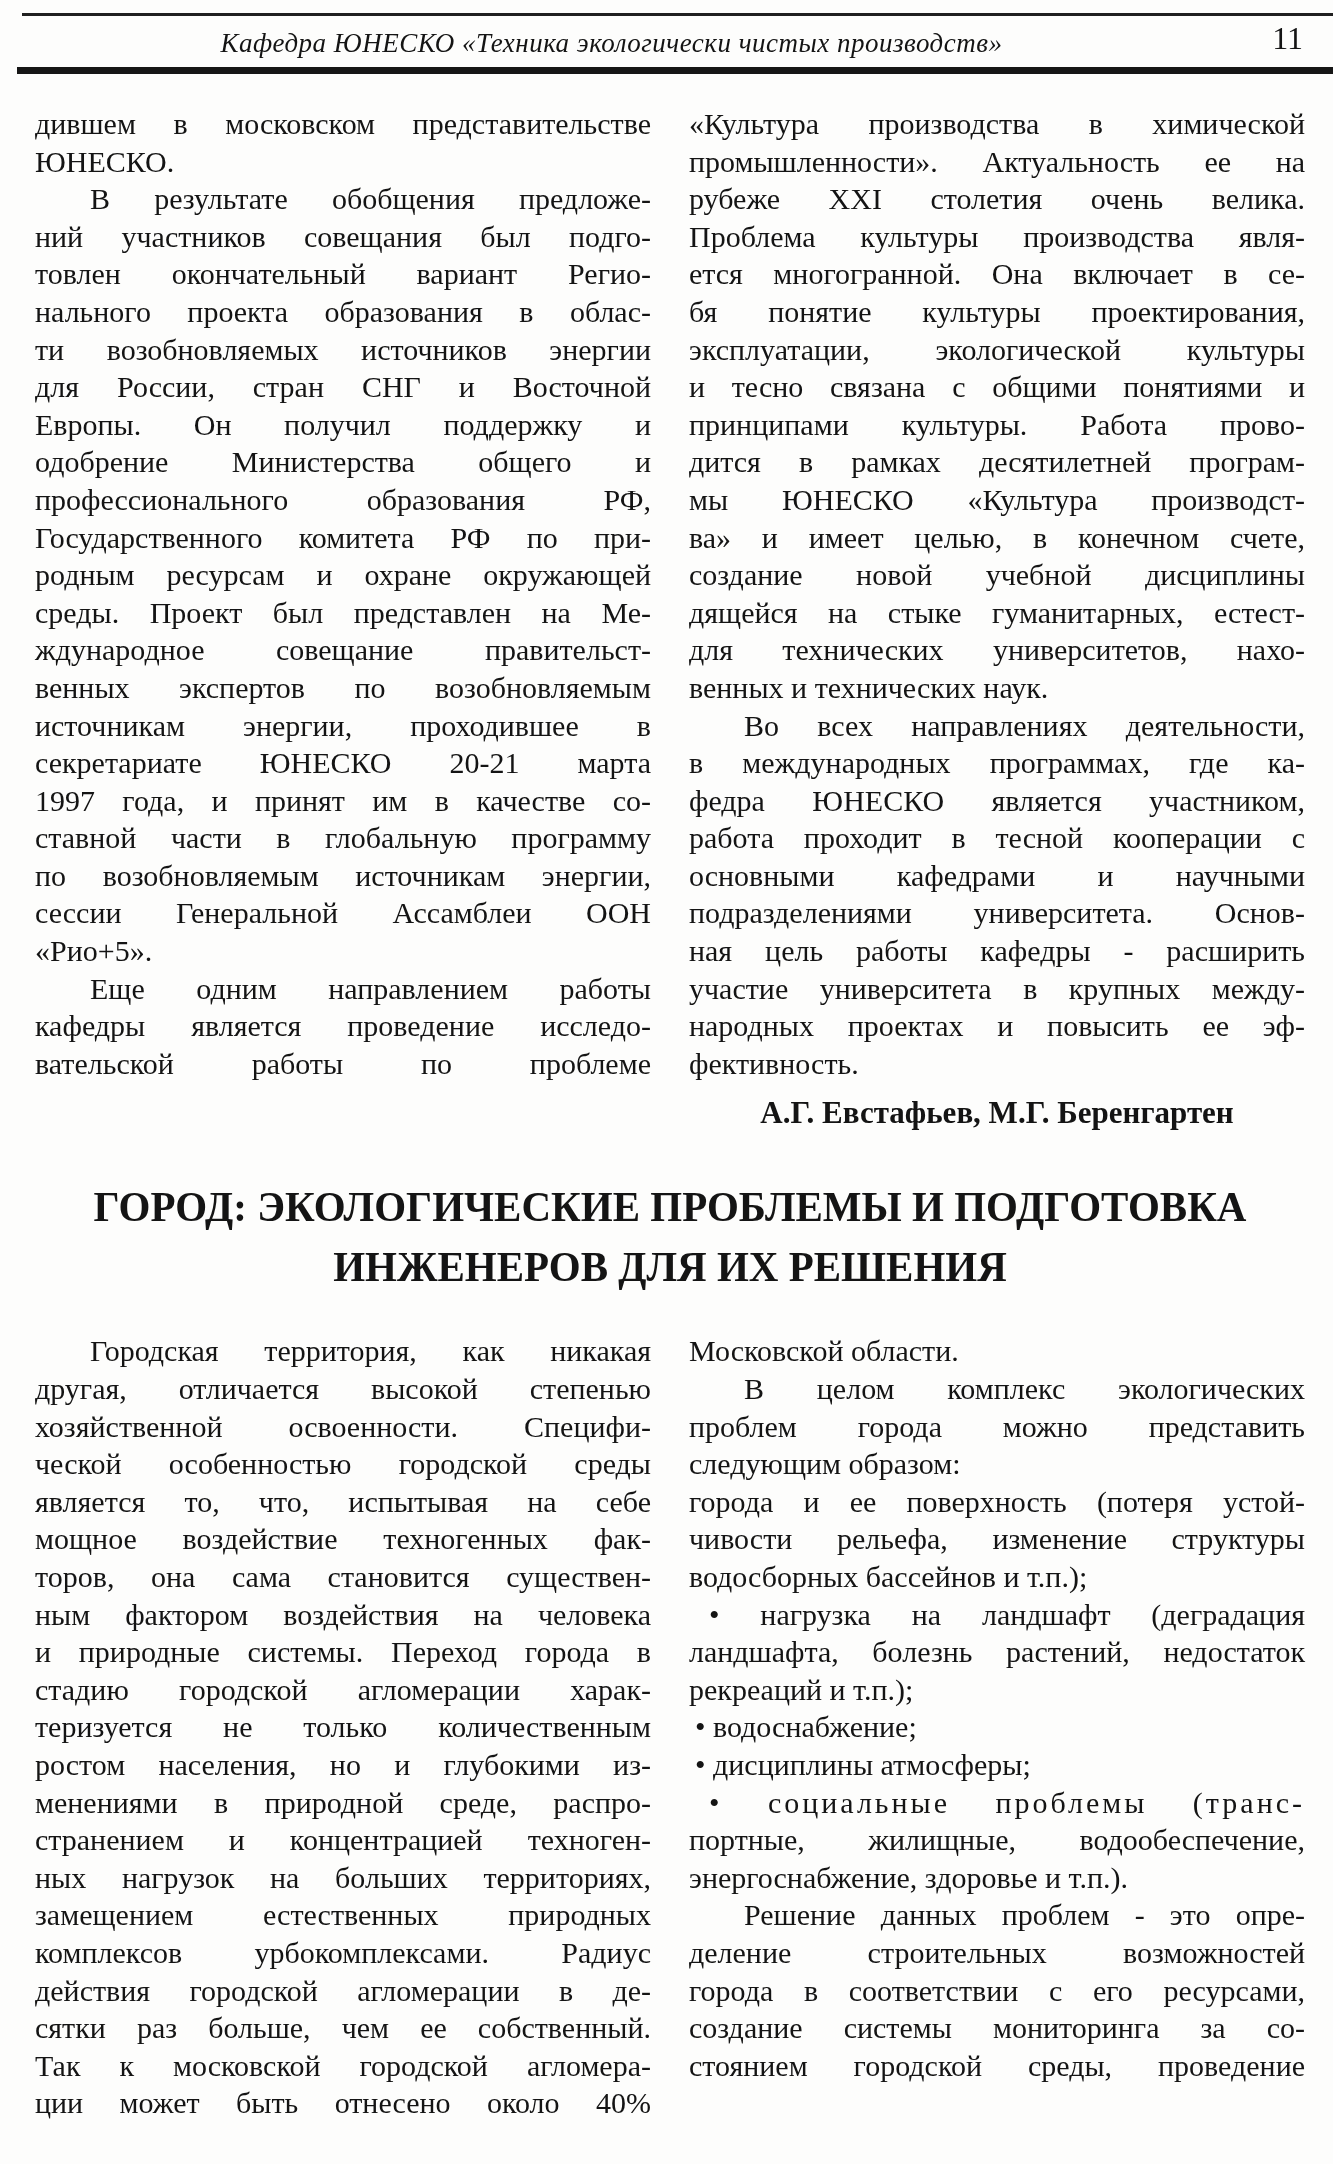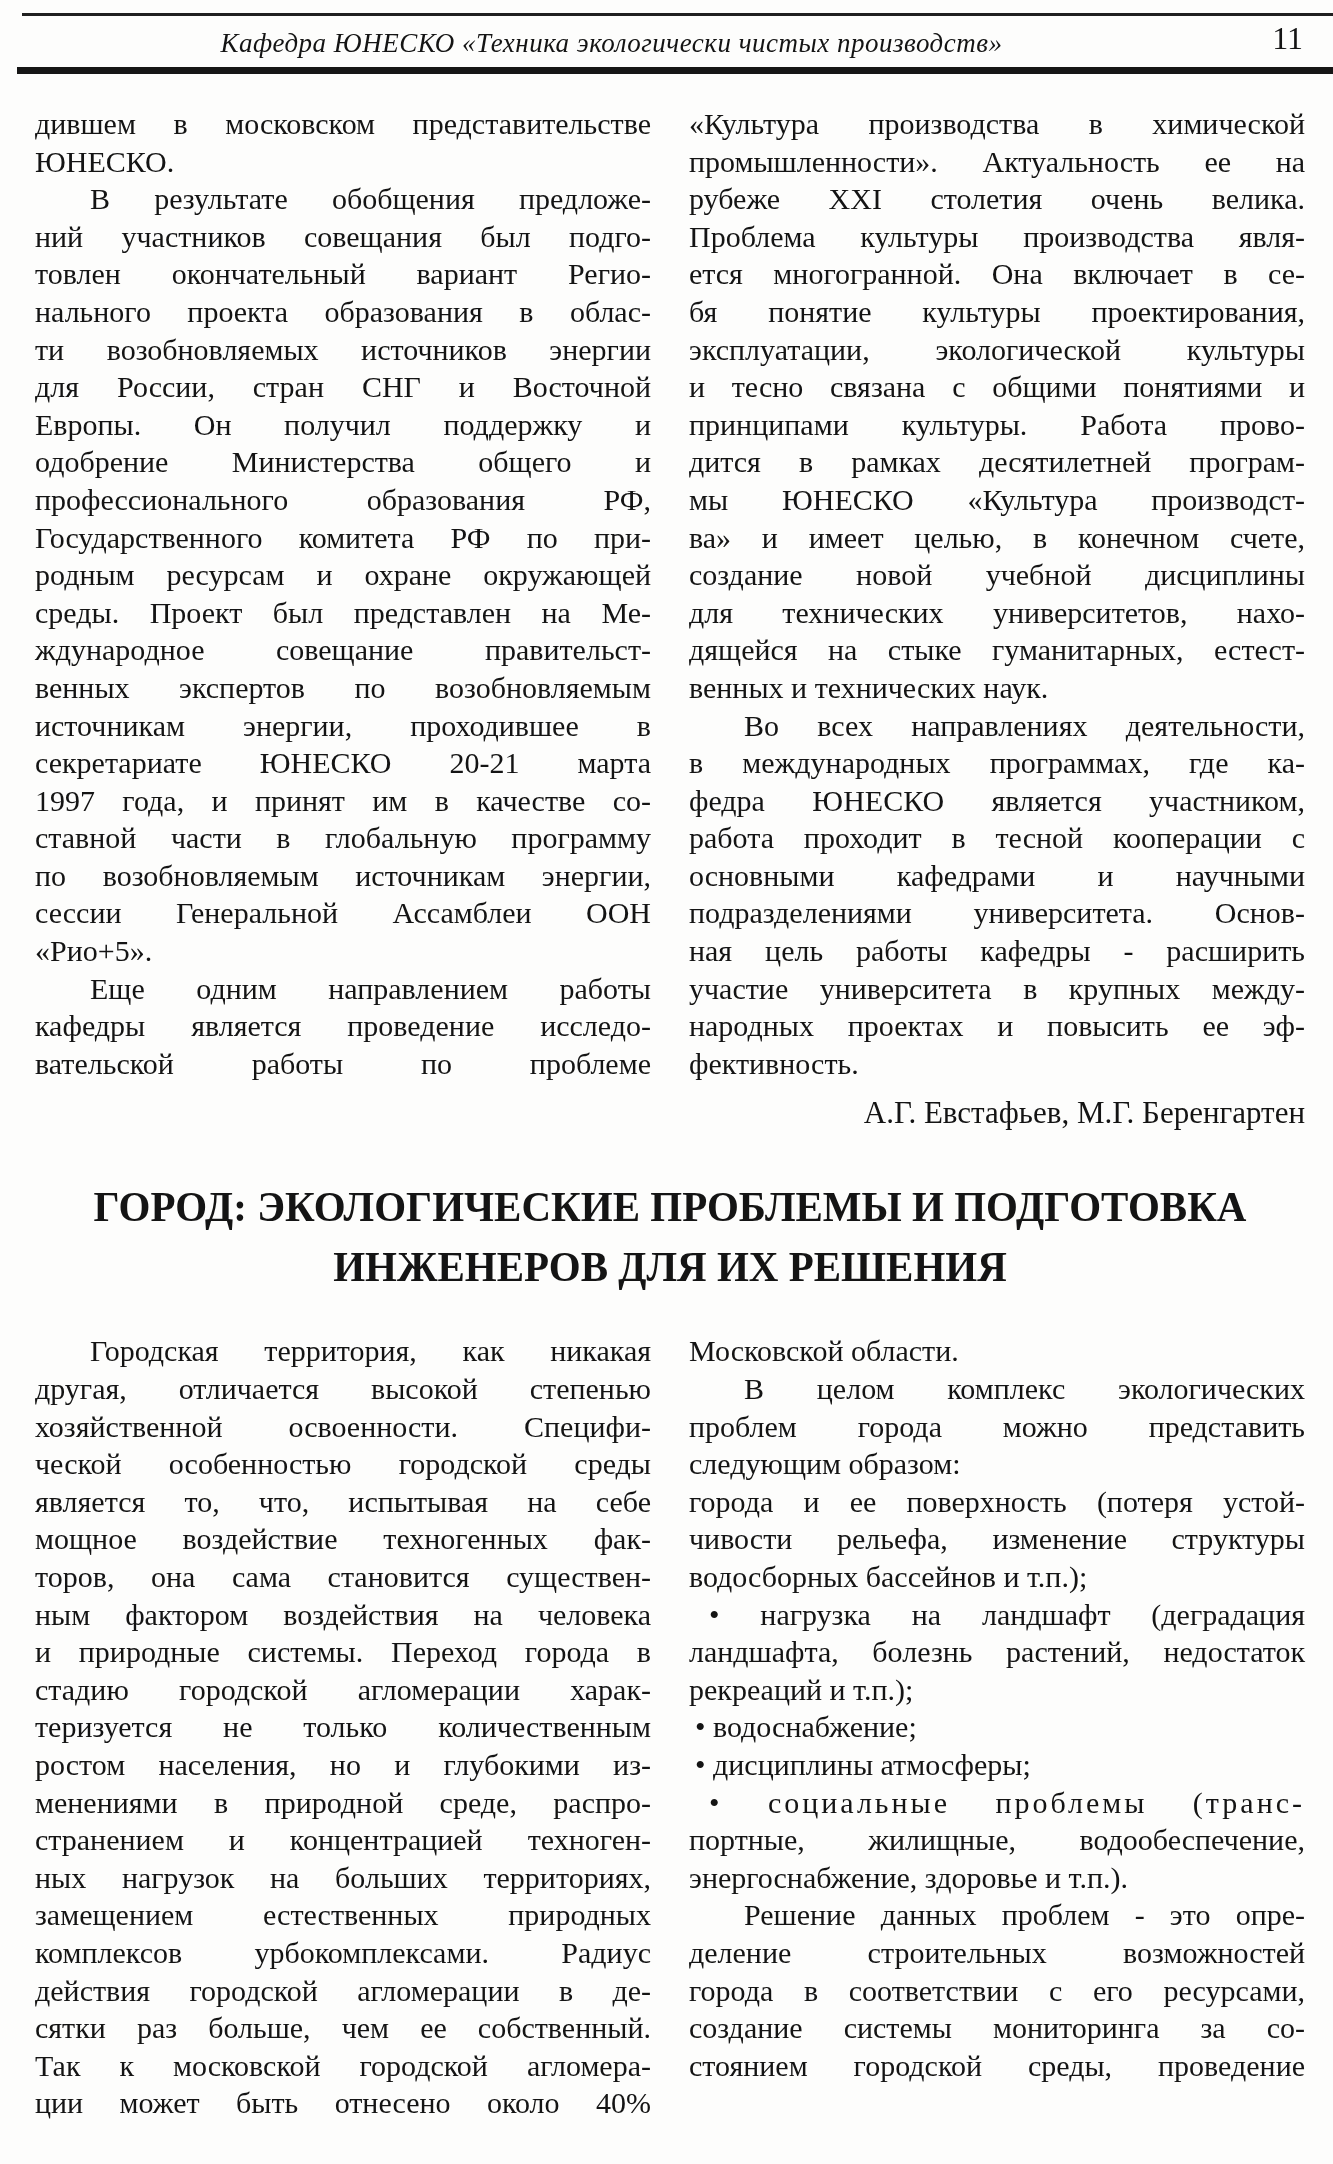--- a/index.html
+++ b/index.html
@@ -47,22 +47,22 @@
     text-align-last:justify;
     white-space:normal;
   }
   .line.e{text-align:left;text-align-last:left;}
   .line.ind{text-indent:55px;}
   .line.bi{text-indent:20px;}
   .line.b2{text-indent:6px;}
   .line.ls{letter-spacing:3px;}
   .byline{
     margin-top:12px;
-    text-align:right;
-    font-weight:normal;
+    text-align:center;
+    font-weight:bold;
     font-size:31px;line-height:38px;
   }
   .heading{
     margin:48px 0 38px;
     text-align:center;
     font-weight:bold;
     font-size:41px;line-height:57px;
     transform:scaleY(1.05);
   }
 </style>
@@ -114,22 +114,22 @@
             <div class="line">Проблема культуры производства явля-</div>
             <div class="line">ется многогранной. Она включает в се-</div>
             <div class="line">бя понятие культуры проектирования,</div>
             <div class="line">эксплуатации, экологической культуры</div>
             <div class="line">и тесно связана с общими понятиями и</div>
             <div class="line">принципами культуры. Работа прово-</div>
             <div class="line">дится в рамках десятилетней програм-</div>
             <div class="line">мы ЮНЕСКО «Культура производст-</div>
             <div class="line">ва» и имеет целью, в конечном счете,</div>
             <div class="line">создание новой учебной дисциплины</div>
+            <div class="line">дящейся на стыке гуманитарных, естест-</div>
             <div class="line">для технических университетов, нахо-</div>
-            <div class="line">дящейся на стыке гуманитарных, естест-</div>
             <div class="line e">венных и технических наук.</div>
             <div class="line ind">Во всех направлениях деятельности,</div>
             <div class="line">в международных программах, где ка-</div>
             <div class="line">федра ЮНЕСКО является участником,</div>
             <div class="line">работа проходит в тесной кооперации с</div>
             <div class="line">основными кафедрами и научными</div>
             <div class="line">подразделениями университета. Основ-</div>
             <div class="line">ная цель работы кафедры - расширить</div>
             <div class="line">участие университета в крупных между-</div>
             <div class="line">народных проектах и повысить ее эф-</div>

